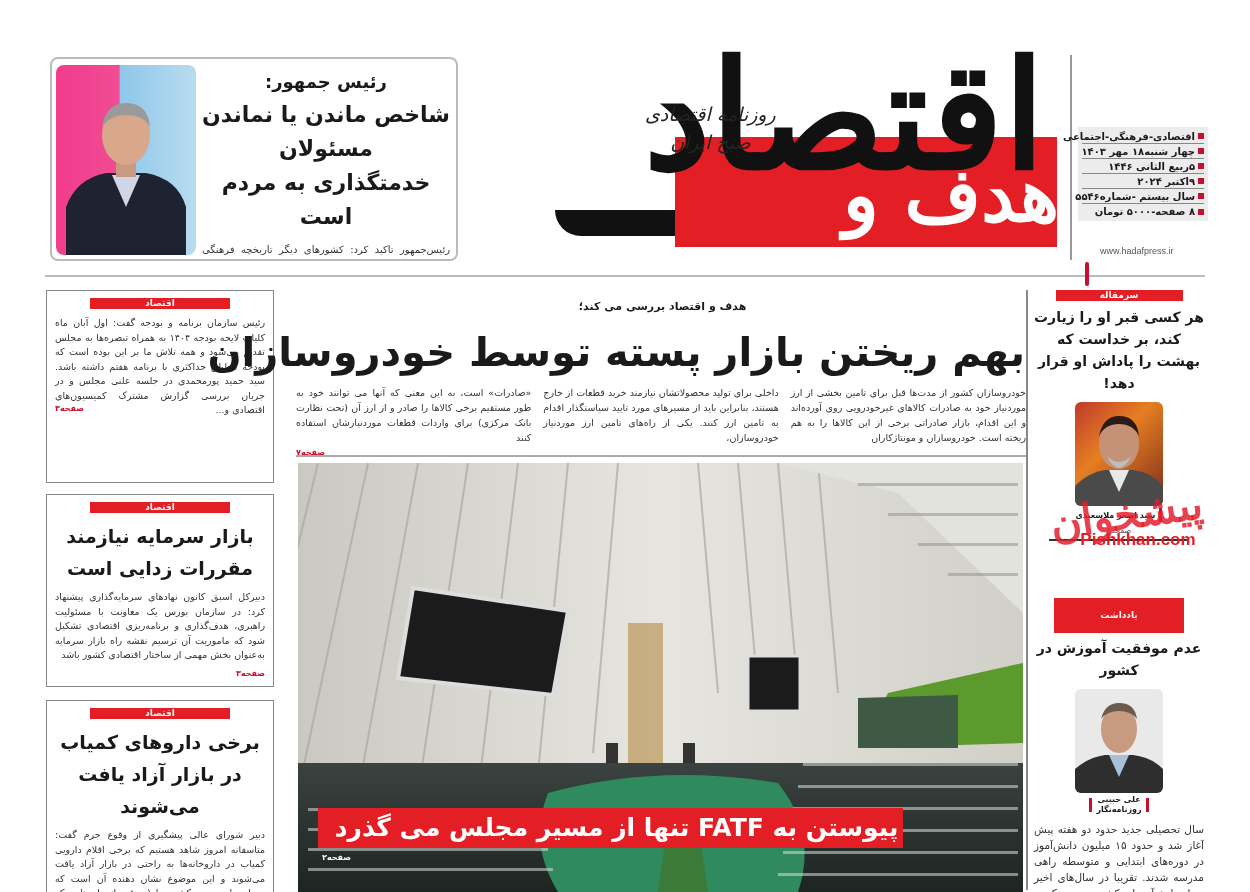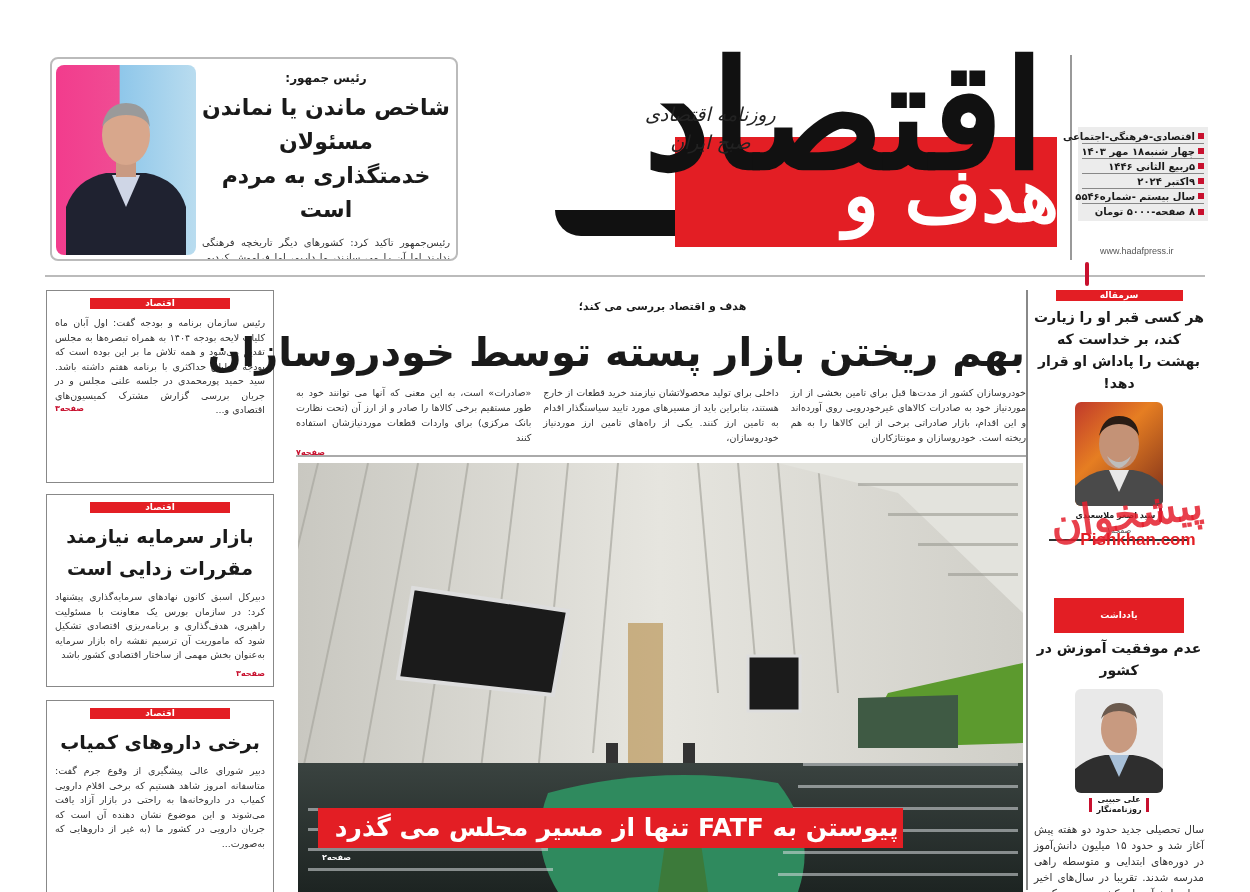--- a/index.html
+++ b/index.html
@@ -22,21 +22,21 @@
   .info-row { display: flex; align-items: center; gap: 3px; font-size: 10px; font-weight: bold; height: 15px; border-bottom: 1px solid #888; white-space: nowrap; }
   .info-row:last-child { border-bottom: none; }
   .info-bullet { width: 6px; height: 6px; background: #c8102e; flex: none; }
   .site-url { left: 1100px; top: 246px; font-family: "Liberation Sans", sans-serif; font-size: 9px; color: #555; direction: ltr; }
 
   
   .lead-box { left: 50px; top: 57px; width: 408px; height: 204px; border: 2px solid #bbb; border-radius: 8px; overflow: hidden; background: #fff; }
   .lead-photo { position: absolute; left: 4px; top: 6px; width: 140px; height: 190px; border-radius: 8px; background: linear-gradient(90deg, #f23c8d 0%, #f04c93 45%, #8fc7ea 46%, #b9dcef 100%); overflow: hidden; }
   .photo-person { position: absolute; left: 10px; top: 22px; width: 120px; height: 170px; }
   .lead-text { position: absolute; left: 150px; right: 6px; top: 12px; text-align: center; }
-  .kicker { font-size: 12px; font-weight: bold; }
+  .kicker { font-size: 18px; font-weight: bold; }
   .lead-headline { font-size: 22px; font-weight: bold; line-height: 34px; margin-top: 6px; }
   .lead-body { font-size: 10px; line-height: 15px; color: #333; text-align: justify; margin-top: 8px; }
   .page-ref { color: #c8102e; font-size: 8px; font-weight: bold; }
 
   .top-divider { left: 45px; top: 275px; width: 1160px; height: 2px; background: #bbb; }
   .red-drop { left: 1085px; top: 262px; width: 4px; height: 24px; background: #c8102e; border-radius: 2px; }
 
   
   .side-box { left: 46px; width: 228px; border: 1.5px solid #888; background: #fff; text-align: center; padding: 0 8px 6px; }
   .tag { display: inline-block; background: #e31e24; color: #fff; font-size: 9px; font-weight: bold; padding: 0 32px; margin-top: 4px; line-height: 11px; width: 140px; }
@@ -149,20 +149,21 @@
     <div>مقررات زدایی است</div>
   </div>
   <div class="side-body">دبیرکل اسبق کانون نهادهای سرمایه‌گذاری پیشنهاد کرد: در سازمان بورس یک معاونت با مسئولیت راهبری، هدف‌گذاری و برنامه‌ریزی اقتصادی تشکیل شود که ماموریت آن ترسیم نقشه راه بازار سرمایه به‌عنوان بخش مهمی از ساختار اقتصادی کشور باشد</div>
   <div class="page-ref" style="text-align:right;margin-top:6px;">صفحه۳</div>
 </div>
 
 <div class="abs side-box" style="top:700px;height:192px;border-bottom:none;">
   <div class="tag">اقتصاد</div>
   <div class="side-headline">
     <div>برخی داروهای کمیاب</div>
+    <div>در بازار آزاد یافت می‌شوند</div>
   </div>
   <div class="side-body">دبیر شورای عالی پیشگیری از وقوع جرم گفت: متاسفانه امروز شاهد هستیم که برخی اقلام دارویی کمیاب در داروخانه‌ها به راحتی در بازار آزاد یافت می‌شوند و این موضوع نشان دهنده آن است که جریان دارویی در کشور ما (به غیر از داروهایی که به‌صورت...</div>
   
 </div>
 
 <div class="abs main-kicker">هدف و اقتصاد بررسی می کند؛</div>
 <div class="abs main-headline">بهم ریختن بازار پسته توسط خودروسازان</div>
 <div class="abs main-columns">
   <div class="main-col">خودروسازان کشور از مدت‌ها قبل برای تامین بخشی از ارز موردنیاز خود به صادرات کالاهای غیرخودرویی روی آورده‌اند و این اقدام، بازار صادراتی برخی از این کالاها را به هم ریخته است. خودروسازان و مونتاژکاران</div>
   <div class="main-col">داخلی برای تولید محصولاتشان نیازمند خرید قطعات از خارج هستند، بنابراین باید از مسیرهای مورد تایید سیاستگذار اقدام به تامین ارز کنند. یکی از راه‌های تامین ارز موردنیاز خودروسازان،</div>

